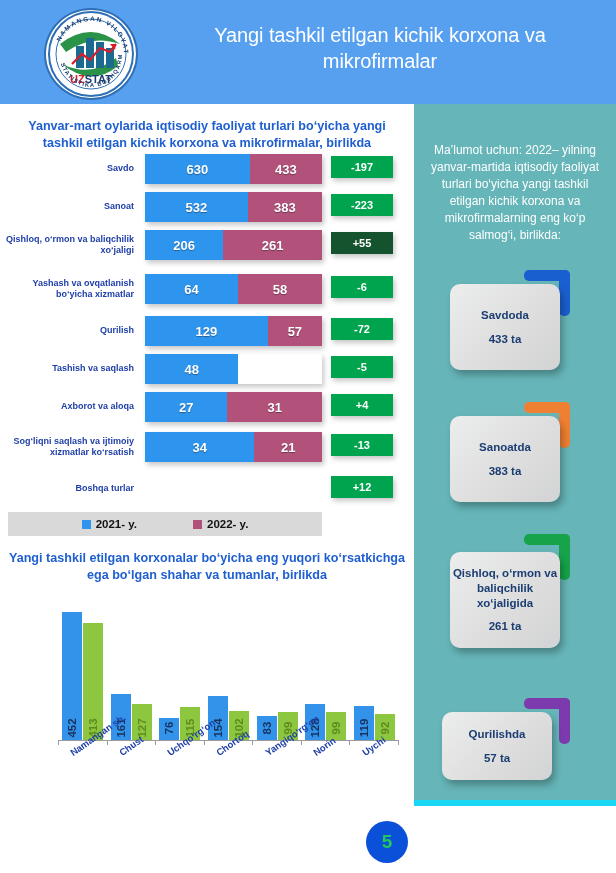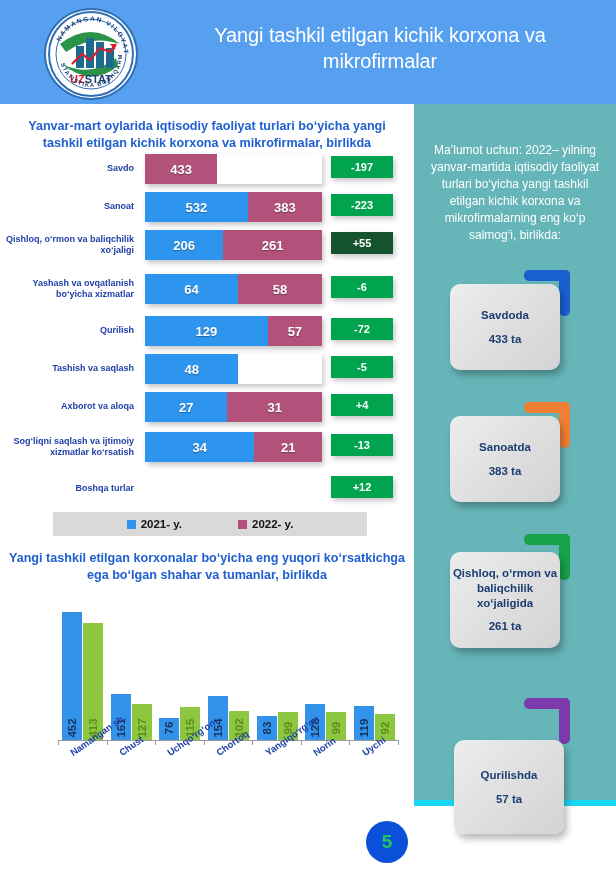--- a/index.html
+++ b/index.html
@@ -77,21 +77,21 @@
   }
   .bracket i.h { left: 0; top: 0; width: 46px; height: 11px; }
   .bracket i.v { right: 0; top: 0; width: 11px; height: 46px; }
 
   #card-savdo    { left: 36px; top: 180px; height: 86px; }
   #br-savdo      { left: 110px; top: 166px; }
   #card-sanoat   { left: 36px; top: 312px; height: 86px; }
   #br-sanoat     { left: 110px; top: 298px; }
   #card-qishloq  { left: 36px; top: 448px; height: 96px; }
   #br-qishloq    { left: 110px; top: 430px; }
-  #card-qurilish { left: 40px; top: 608px; height: 94px; margin-top: 28px; }
+  #card-qurilish { left: 28px; top: 608px; height: 68px; }
   #br-qurilish   { left: 110px; top: 594px; }
 
   
   #left-panel {
     position: absolute; left: 0; top: 104px;
     width: 414px; height: 769px; background: #ffffff;
   }
   #chart1-title {
     position: absolute; left: 8px; top: 14px; width: 398px;
     color: #1f5fd0; font-size: 12.6px; font-weight: bold;
@@ -120,21 +120,21 @@
     position: absolute; left: 331px; top: 2px;
     width: 62px; height: 22px; background: #00a44e;
     color: #ffffff; font-size: 11px; font-weight: bold;
     display: flex; align-items: center; justify-content: center;
     box-shadow: 2px 3px 5px rgba(0,0,0,0.22);
   }
 
   #legend1 {
     position: absolute; left: 8px; top: 408px;
     width: 314px; height: 24px; background: #d9d9d9;
-    display: flex; align-items: center; justify-content: center; gap: 56px; margin-left: 45px;
+    display: flex; align-items: center; justify-content: center; gap: 56px;
   }
   .leg-item { display: flex; align-items: center; gap: 5px;
     font-size: 11.5px; font-weight: bold; color: #121212; }
   .leg-sw { width: 9px; height: 9px; display: block; }
 
   #chart2-title {
     position: absolute; left: 8px; top: 446px; width: 398px;
     color: #1f5fd0; font-size: 12.6px; font-weight: bold;
     text-align: center; line-height: 1.33;
   }
@@ -252,20 +252,21 @@
     </div>
   </div>
   <div id="right-panel-accent"></div>
 
   <div id="left-panel">
     <div id="chart1-title">Yanvar-mart oylarida iqtisodiy faoliyat turlari bo‘yicha yangi tashkil etilgan kichik korxona va mikrofirmalar, birlikda</div>
     <div id="bars">
         <div class="bar-row" style="top: 50px;">
           <div class="bar-cat">Savdo</div>
           <div class="bar-track">
+            <div class="bar-seg seg-2021" style="width: 59.2662%; background: rgb(46, 149, 239);">630</div>
             <div class="bar-seg seg-2022" style="width: 40.7338%; background: rgb(178, 82, 123);">433</div>
           </div>
           <div class="delta" style="background: rgb(0, 164, 78);">-197</div>
         </div>
         <div class="bar-row" style="top: 88px;">
           <div class="bar-cat">Sanoat</div>
           <div class="bar-track">
             <div class="bar-seg seg-2021" style="width: 58.1421%; background: rgb(46, 149, 239);">532</div>
             <div class="bar-seg seg-2022" style="width: 41.8579%; background: rgb(178, 82, 123);">383</div>
           </div>

